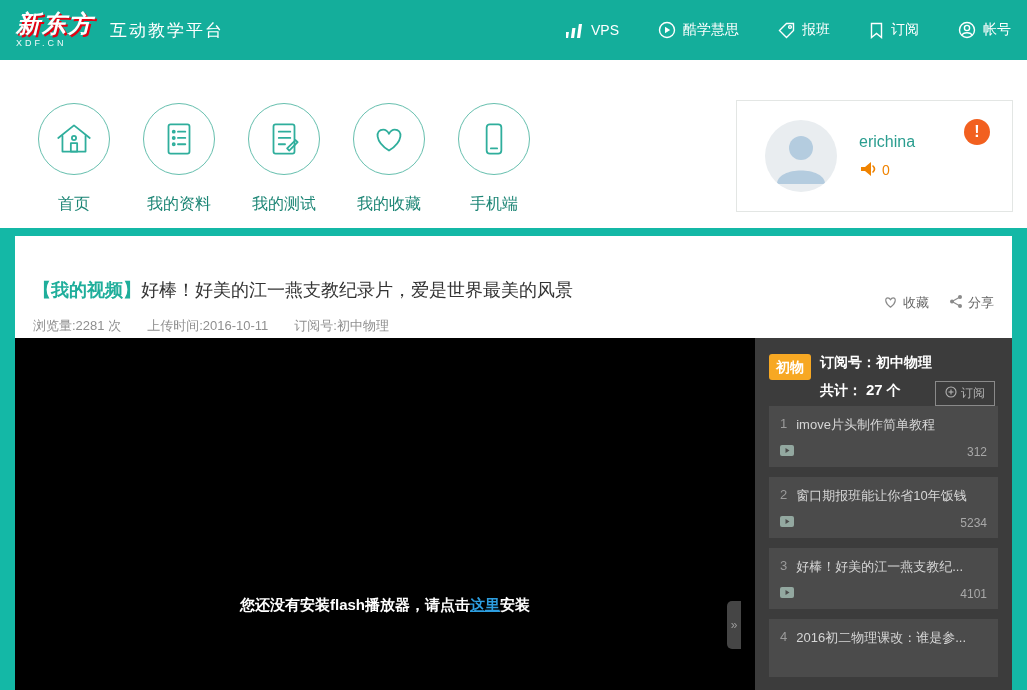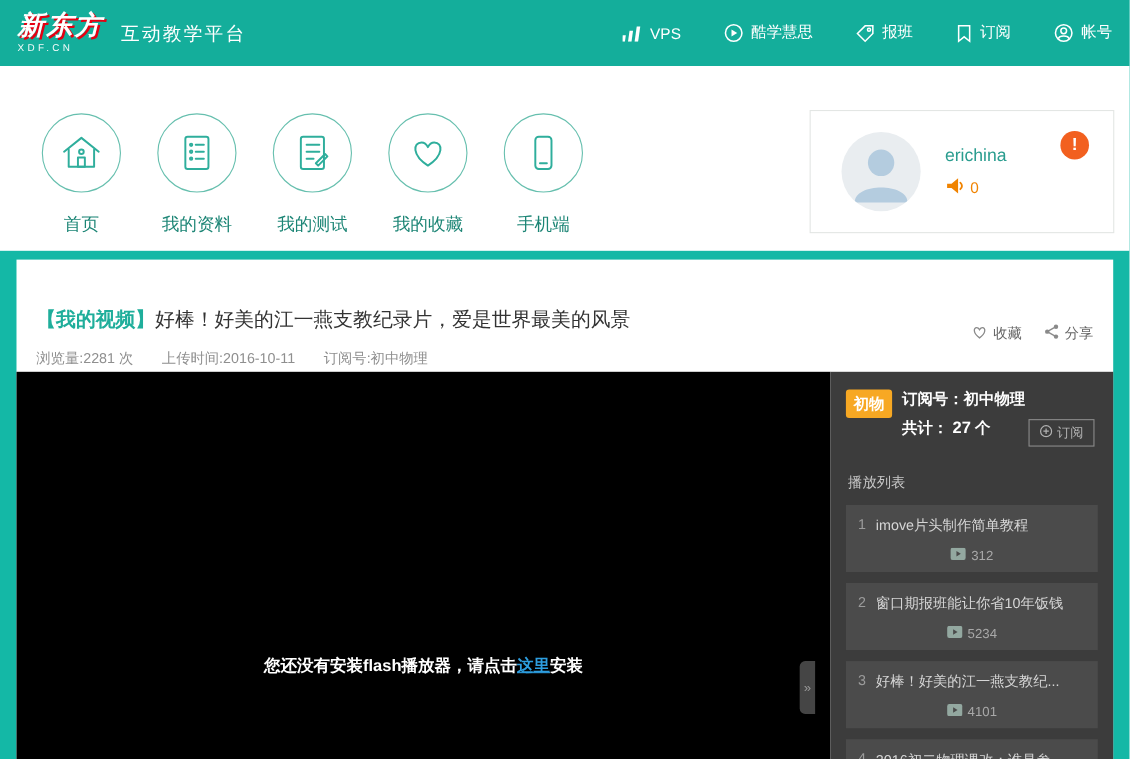--- a/index.html
+++ b/index.html
@@ -72,21 +72,21 @@
   .total b { font-size:15px; }
   .subscribe-btn { border:1px solid #8a8a8a; background:transparent; color:#b3b3b3; font-size:12px;
                    padding:3px 9px; display:inline-flex; align-items:center; gap:4px; cursor:pointer;
                    margin-right:12px; }
   .playlist-title { color:#c8c8c8; font-size:13px; margin:24px 0 11px 2px; }
   .playlist-item { background:#4b4b4b; margin-bottom:10px; padding:10px 11px 8px 11px; min-height:58px;
                    cursor:pointer; margin-right:9px; }
   .pi-line1 { display:flex; font-size:13px; color:#d6d6d6; }
   .pi-num { color:#9b9b9b; margin-right:9px; flex:none; }
   .pi-title { white-space:nowrap; overflow:hidden; text-overflow:ellipsis; }
-  .pi-line2 { display:flex; justify-content:center; align-items:center; gap:5px; margin-top:11px;
+  .pi-line2 { display:flex; justify-content:space-between; align-items:center; gap:5px; margin-top:11px;
               color:#a8a8a8; font-size:12px; }
 </style>
 </head>
 <body>
 
 <div class="page">
 
   <div class="header">
     <div class="logo">
       <span class="logo-main">新东方</span>
@@ -288,21 +288,20 @@
                     <line x1="6" y1="3.5" x2="6" y2="8.5"></line>
                     <line x1="3.5" y1="6" x2="8.5" y2="6"></line>
                   </svg>
                 </span>
                 <span>订阅</span>
               </button>
             </div>
           </div>
         </div>
 
-        <div class="playlist-title">播放列表</div>
 
         <div class="playlist-item">
           <div class="pi-line1">
             <span class="pi-num">1</span>
             <span class="pi-title">imove片头制作简单教程</span>
           </div>
           <div class="pi-line2">
             <span>
               <svg width="14" height="11" viewBox="0 0 14 11">
                   <rect x="0" y="0" width="14" height="11" rx="2" fill="#93a8a0"></rect>

